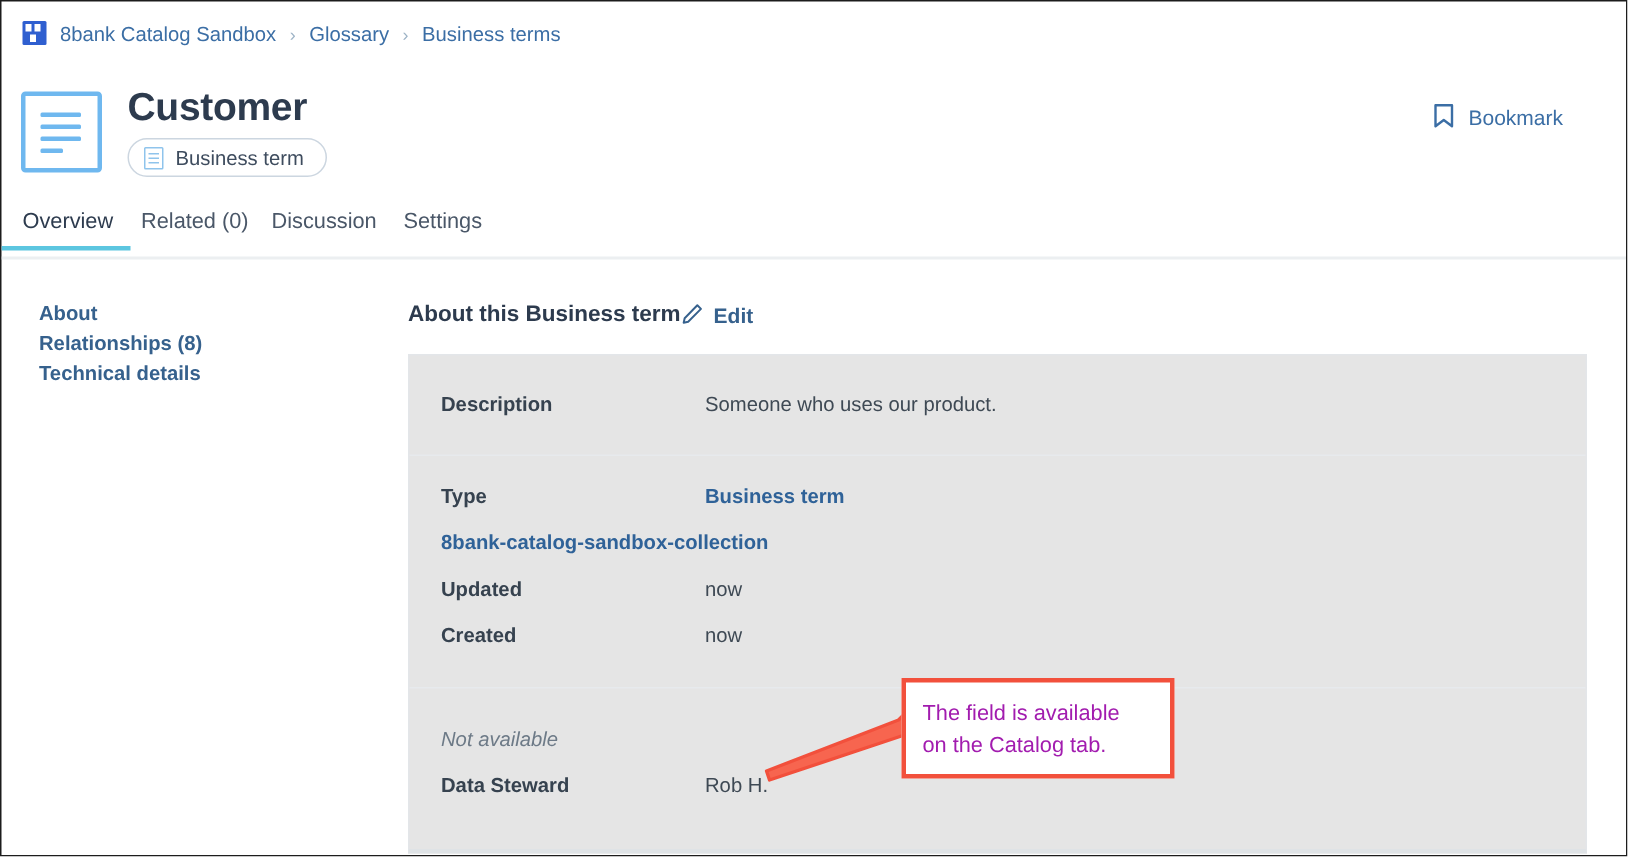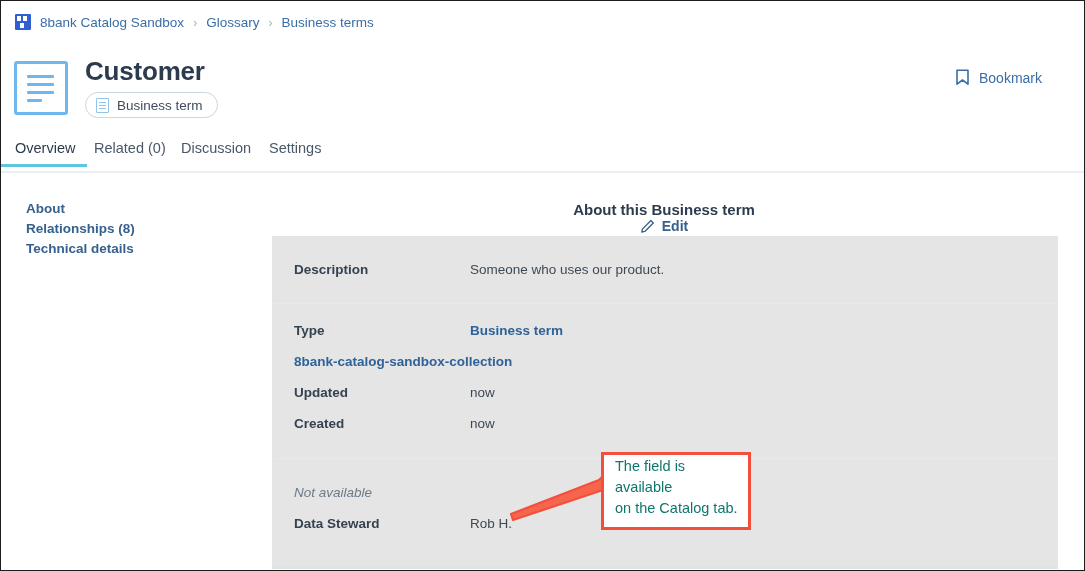--- a/index.html
+++ b/index.html
@@ -183,21 +183,20 @@
     white-space: nowrap;
   }
 
   
   .panel-head {
     position: absolute;
     left: 271px; top: 200px;
     right: 28px;
     display: flex;
     align-items: center;
-    flex-direction: column;
   }
   .panel-title {
     font-size: 15px;
     font-weight: bold;
     color: #2d3b4e;
   }
   .edit-btn {
     display: flex;
     align-items: center;
     gap: 7px;
@@ -258,27 +257,27 @@
   
   .callout-arrow {
     position: absolute;
     left: 490px; top: 440px;
     width: 190px; height: 95px;
     pointer-events: none;
   }
   .callout {
     position: absolute;
     left: 600px; top: 451px;
-    width: 150px;
-    padding: 1px 10px 8px 11px;
+    width: 182px;
+    padding: 11px 10px 8px 11px;
     border: 3px solid #f2503c;
     background: #ffffff;
     font-size: 14.5px;
     line-height: 21px;
-    color: #0f766e;
+    color: #a21caf;
   }
 </style>
 </head>
 <body>
 
 <div id="page">
 
   <nav class="breadcrumb">
     <span class="bc-favicon"></span>
     <a class="bc-link">8bank Catalog Sandbox</a>

